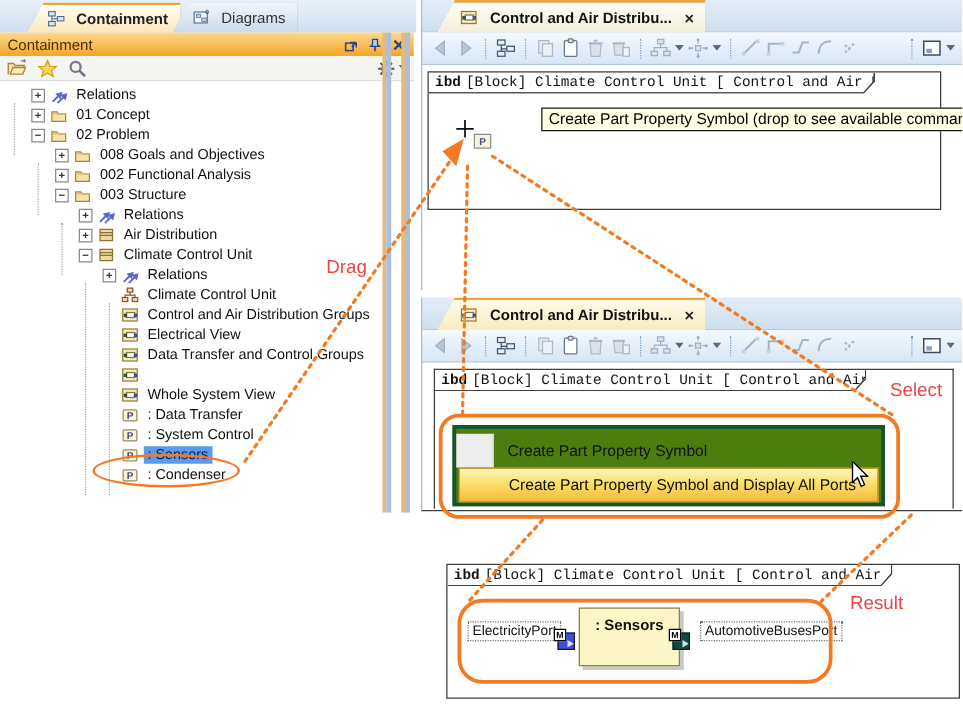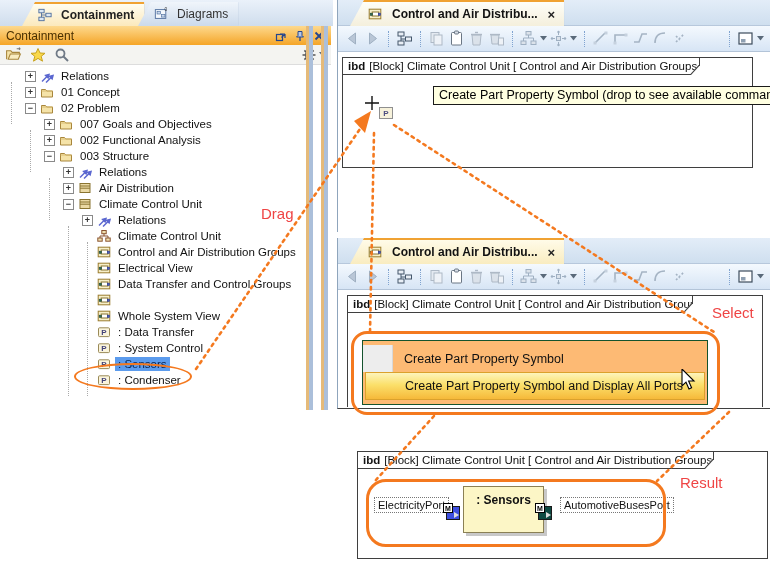--- a/index.html
+++ b/index.html
@@ -48,36 +48,36 @@
   .d-tab.w2 { background:linear-gradient(#fffbe8,#f9ecc0); }
   .d-close { font-weight:bold; font-size:13px; color:#222; margin-left:4px; }
   .d-toolbar { position:absolute; left:0; width:100%; height:26px;
     background:linear-gradient(#f4f9fe,#d7e5f5); border-bottom:1px solid #b3c4d8;
     display:flex; align-items:center; gap:3px; padding:0 6px; }
   .tsep { width:0; height:16px; border-left:1px dotted #7fa3d0; margin:0 4px; flex:none; }
   .tbi { width:17px; height:17px; flex:none; }
   .caret { width:7px; height:5px; flex:none; }
   .d-canvas { position:absolute; left:0; width:100%; background:#fff; }
 
-  .frame { position:absolute; border:1.5px solid #3f3f3f; background:#fff; z-index:5; }
+  .frame { position:absolute; border:1.5px solid #3f3f3f; background:#fff; z-index:5;font-family:Liberation Mono, monospace; }
   .fr-tab { position:absolute; left:0; top:0; height:17px; background:#3f3f3f;
     clip-path:polygon(0 0,100% 0,100% 42%,calc(100% - 9px) 100%,0 100%); }
   .fr-tab-in { position:absolute; inset:0 1px 1px 0; background:#fff;
     clip-path:polygon(0 0,100% 0,100% 40%,calc(100% - 8.5px) 100%,0 100%);
     display:flex; align-items:center; padding:0 10px 0 5px; font-size:11.5px; color:#111; white-space:nowrap; }
   .fr-prefix { font-weight:bold; }
   .fr-title { margin-left:4px; }
 
   .tooltip { position:absolute; background:#ffffe1; border:1px solid #1a1a1a; font-size:12.5px;
     padding:1px 5px 2px 5px; white-space:nowrap; z-index:12; }
   .dragbadge { position:absolute; width:14px; height:12px; background:#f7f2da; border:1px solid #8a8a8a;
     font:bold 8px/11px "Liberation Sans", sans-serif; text-align:center; color:#44447a; z-index:12; opacity:.95; }
 
   
-  .menu { position:absolute; background:#fdba74; border:1px solid #14532d; z-index:10; }
+  .menu { position:absolute; background:#4d7c0f; border:3px solid #14532d; z-index:10; }
   .mi { position:relative; height:27px; display:flex; align-items:center; font-size:12.5px; color:#111; }
   .mi .gutter { position:absolute; left:0; top:0; bottom:0; width:30px; background:#ededed; border-right:1px solid #d8d8d8; }
   .mi .milabel { margin-left:41px; white-space:nowrap; }
   .mi.hl { height:28px; margin:0 2px; border:1px solid #dba12c;
     background:linear-gradient(#fdf4bc,#fbe06b 45%,#f6b93a); }
   .mi.hl .milabel { margin-left:39px; }
 
   
   .portlabel { position:absolute; font-size:11px; color:#111; border:1px dotted #777;
     padding:1px 3px; background:#fff; white-space:nowrap; z-index:8; }
@@ -341,21 +341,21 @@
         <svg class="ticon">
           <use href="#i-folder"></use>
         </svg>
         <span class="tlabel">02 Problem</span>
       </div>
     <div class="trow" style="padding-left:44px">
         <span class="exp plus"></span>
         <svg class="ticon">
           <use href="#i-folder"></use>
         </svg>
-        <span class="tlabel">007 Goals and Objectives</span>
+        <span class="tlabel">008 Goals and Objectives</span>
       </div>
     <div class="trow" style="padding-left:44px">
         <span class="exp plus"></span>
         <svg class="ticon">
           <use href="#i-folder"></use>
         </svg>
         <span class="tlabel">002 Functional Analysis</span>
       </div>
     <div class="trow" style="padding-left:44px">
         <span class="exp minus"></span>

